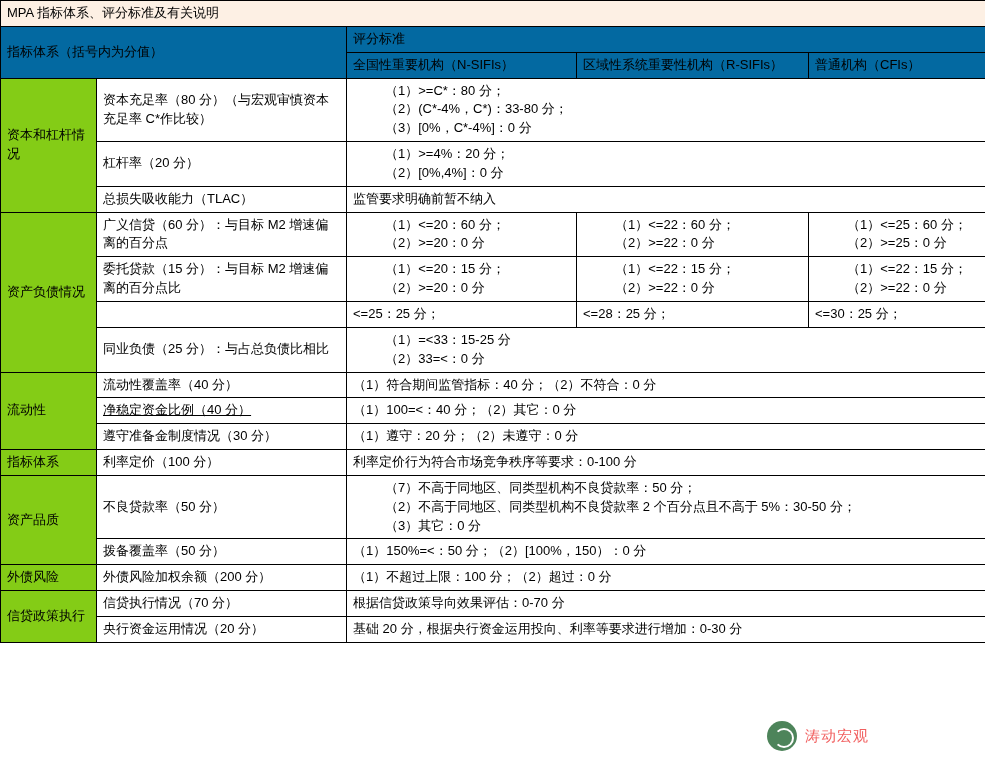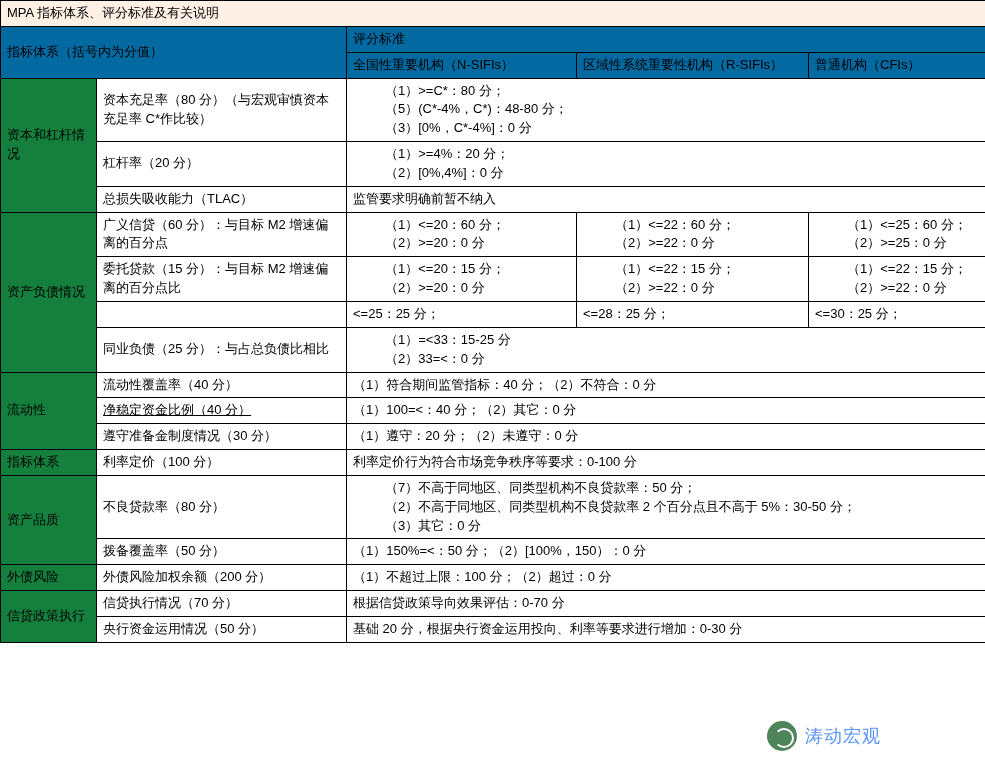--- a/index.html
+++ b/index.html
@@ -41,21 +41,21 @@
     font-size: 14px;
     padding: 6px 4px;
   }
   .hdr {
     background: #0369a1;
     text-align: center;
     vertical-align: middle;
     padding: 6px 6px;
   }
   .cat {
-    background: #15803d;
+    background: #84cc16;
     text-align: left;
     vertical-align: middle;
     padding-left: 6px;
   }
   .idx {
     vertical-align: middle;
   }
   .crit {
     vertical-align: middle;
   }
@@ -84,22 +84,22 @@
   .wm-logo::after {
     content: "";
     position: absolute;
     left: 7px; top: 7px;
     width: 16px; height: 16px;
     border-radius: 50%;
     border: 2px solid #ffffff;
     border-left-color: transparent;
   }
   .wm-text {
-    font-size: 18px;
-    color: #3b82f6;
+    font-size: 15px;
+    color: #ef4444;
     opacity: .85;
     letter-spacing: 1px;
   }
 </style>
 </head>
 <body>
 
 <div id="sheet">
   <table class="mpa">
     <colgroup>
@@ -124,21 +124,21 @@
         <td class="hdr">全国性重要机构（N-SIFIs）</td>
         <td class="hdr">区域性系统重要性机构（R-SIFIs）</td>
         <td class="hdr">普通机构（CFIs）</td>
       </tr>
 
       <tr>
         <td class="cat" rowspan="3">资本和杠杆情况</td>
         <td class="idx">资本充足率（80 分）（与宏观审慎资本充足率 C*作比较）</td>
         <td class="crit" colspan="3">
             <span class="line">（1）&gt;=C*：80 分；</span>
-            <span class="line">（5）(C*-4%，C*)：48-80 分；</span>
+            <span class="line">（2）(C*-4%，C*)：33-80 分；</span>
             <span class="line">（3）[0%，C*-4%]：0 分</span>
           </td>
       </tr>
       <tr>
         <td class="idx">杠杆率（20 分）</td>
         <td class="crit" colspan="3">
             <span class="line">（1）&gt;=4%：20 分；</span>
             <span class="line">（2）[0%,4%]：0 分</span>
           </td>
       </tr>
@@ -207,21 +207,21 @@
       </tr>
 
       <tr>
         <td class="cat">指标体系</td>
         <td class="idx">利率定价（100 分）</td>
         <td class="crit" colspan="3">利率定价行为符合市场竞争秩序等要求：0-100 分</td>
       </tr>
 
       <tr>
         <td class="cat" rowspan="2">资产品质</td>
-        <td class="idx">不良贷款率（80 分）</td>
+        <td class="idx">不良贷款率（50 分）</td>
         <td class="crit" colspan="3">
             <span class="line">（7）不高于同地区、同类型机构不良贷款率：50 分；</span>
             <span class="line">（2）不高于同地区、同类型机构不良贷款率 2 个百分点且不高于 5%：30-50 分；</span>
             <span class="line">（3）其它：0 分</span>
           </td>
       </tr>
       <tr>
         <td class="idx">拨备覆盖率（50 分）</td>
         <td class="crit" colspan="3">（1）150%=&lt;：50 分；（2）[100%，150）：0 分</td>
       </tr>
@@ -231,21 +231,21 @@
         <td class="idx">外债风险加权余额（200 分）</td>
         <td class="crit" colspan="3">（1）不超过上限：100 分；（2）超过：0 分</td>
       </tr>
 
       <tr>
         <td class="cat" rowspan="2">信贷政策执行</td>
         <td class="idx">信贷执行情况（70 分）</td>
         <td class="crit" colspan="3">根据信贷政策导向效果评估：0-70 分</td>
       </tr>
       <tr>
-        <td class="idx">央行资金运用情况（50 分）</td>
+        <td class="idx">央行资金运用情况（20 分）</td>
         <td class="crit" colspan="3">基础 20 分，根据央行资金运用投向、利率等要求进行增加：0-30 分</td>
       </tr>
     </tbody>
   </table>
 
   <div class="watermark">
     <div class="wm-logo"></div>
     <div class="wm-text">涛动宏观</div>
   </div>
 </div>

